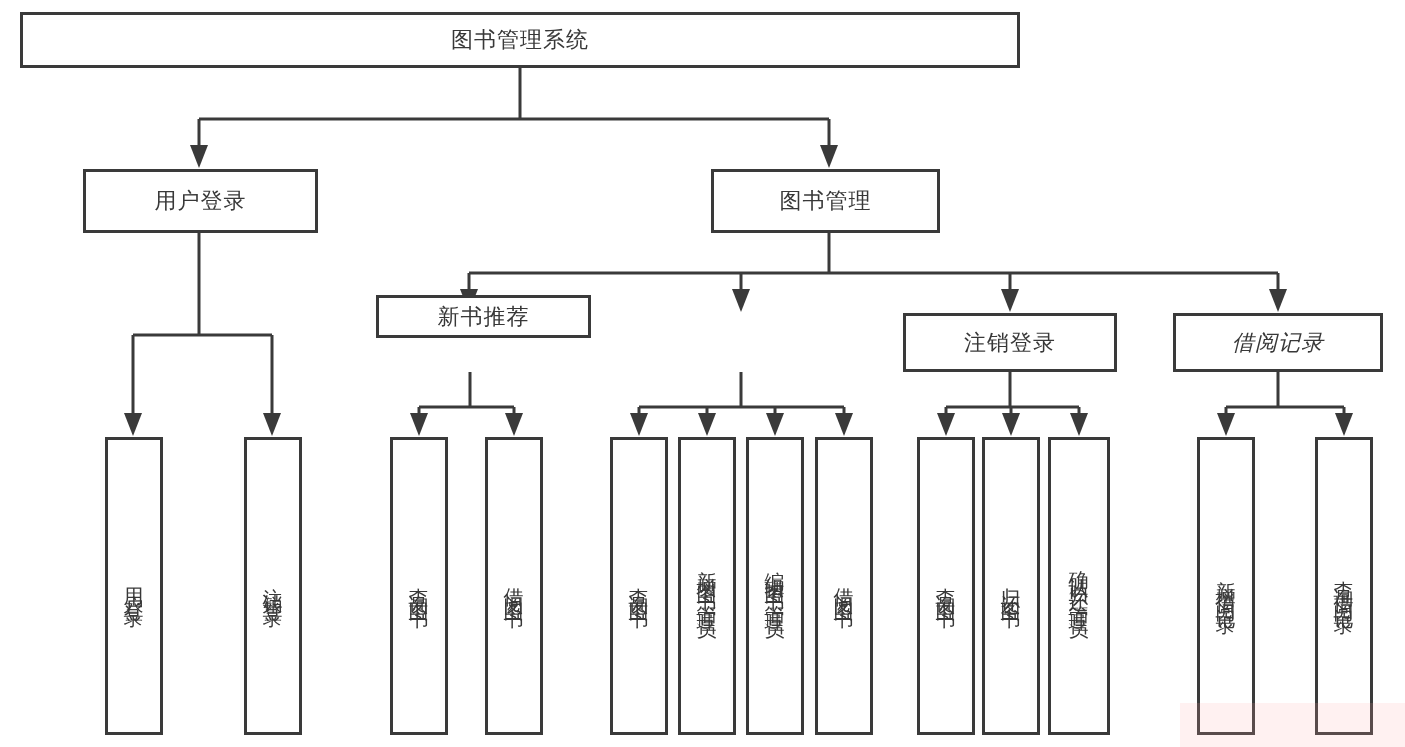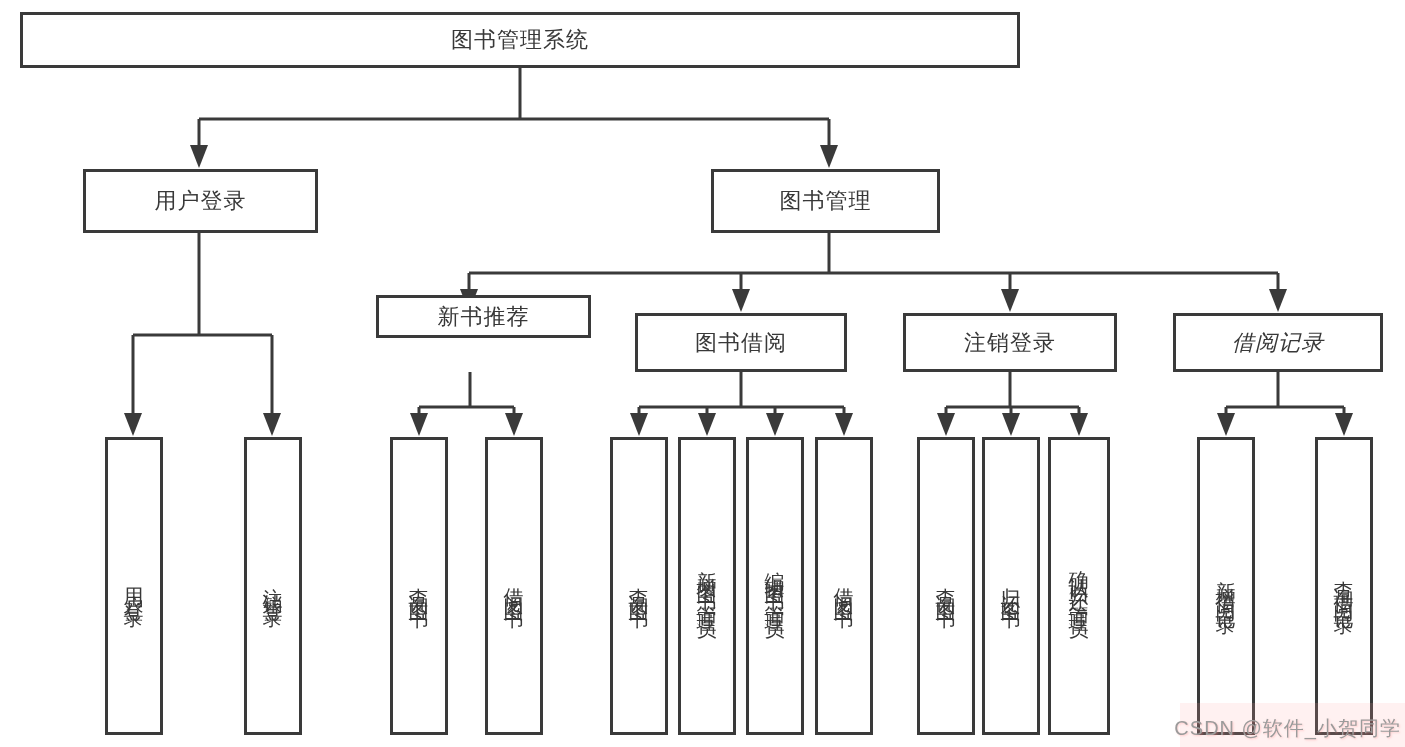--- a/index.html
+++ b/index.html
@@ -109,23 +109,20 @@
   <div class="node" style="left:83px;top:169px;width:235px;height:64px;">
     <span class="h-label">用户登录</span>
   </div>
   <div class="node" style="left:711px;top:169px;width:229px;height:64px;">
     <span class="h-label">图书管理</span>
   </div>
 
   <div class="node" style="left:362px;top:295px;width:215px;height:43px;margin-left:14px;">
     <span class="h-label">新书推荐</span>
   </div>
-  <div class="node" style="left:635px;top:313px;width:212px;height:59px;">
-    <span class="h-label">图书借阅</span>
-  </div>
   <div class="node" style="left:903px;top:313px;width:214px;height:59px;">
     <span class="h-label">注销登录</span>
   </div>
   <div class="node" style="left:1173px;top:313px;width:210px;height:59px;font-style:italic;">
     <span class="h-label">借阅记录</span>
   </div>
 
   <div class="node leaf" style="left:105px;">
     <span class="v-label">用户登录</span>
   </div>
@@ -164,15 +161,14 @@
   </div>
 
   <div class="node leaf" style="left:1197px;">
     <span class="v-label">新增借阅记录</span>
   </div>
   <div class="node leaf" style="left:1315px;">
     <span class="v-label">查询借阅记录</span>
   </div>
 
   <div class="pink-haze"></div>
-  <div class="watermark">CSDN @软件_小贺同学</div>
 
 </div>
 
 </body></html>

